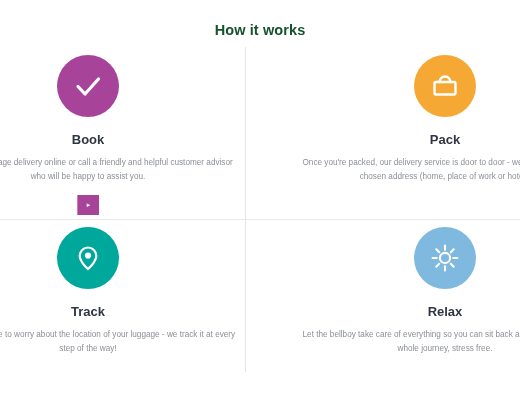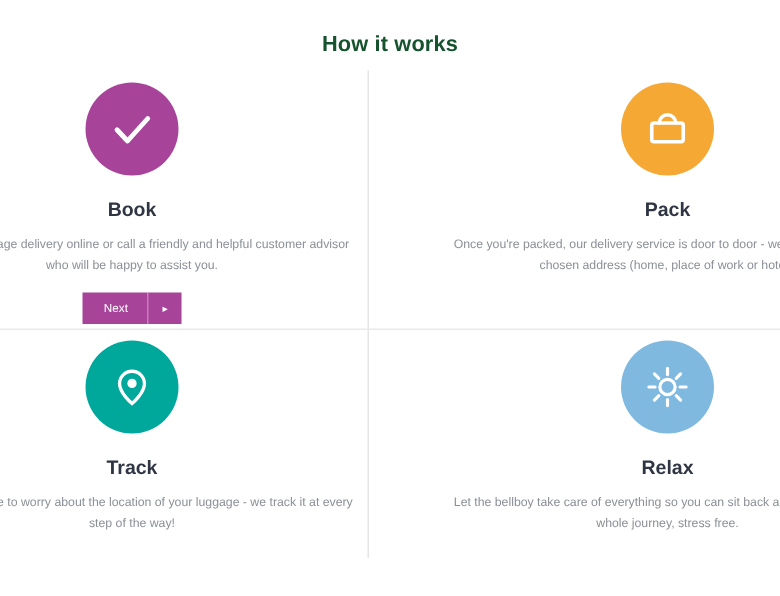--- a/index.html
+++ b/index.html
@@ -132,21 +132,20 @@
   <div class="cell cell-book">
     <div class="icon-circle" style="background:#a8439a;">
       <svg width="34" height="34" viewBox="0 0 34 34" aria-hidden="true">
         <polyline points="7,17.5 14,25 27.5,10" fill="none" stroke="#ffffff" stroke-width="3.2" stroke-linecap="round" stroke-linejoin="round"></polyline>
       </svg>
     </div>
     <div class="step-title">Book</div>
     <div class="step-desc">Book your luggage delivery online or call a friendly and helpful customer advisor who will be happy to assist you.</div>
     <div>
       <button class="next-btn" style="background:#a8439a;">
-        <span class="next-btn-label">Next</span>
         <span class="next-btn-arrow">▸</span>
       </button>
     </div>
   </div>
 
   <div class="cell cell-pack">
     <div class="icon-circle" style="background:#f5a833;">
       <svg width="34" height="34" viewBox="0 0 34 34" aria-hidden="true">
         <path d="M11.5 13 a5.5 5.5 0 0 1 11 0" fill="none" stroke="#ffffff" stroke-width="2.4" stroke-linecap="round"></path>
         <rect x="6.5" y="13" width="21" height="12.5" rx="1.5" fill="none" stroke="#ffffff" stroke-width="2.4"></rect>

